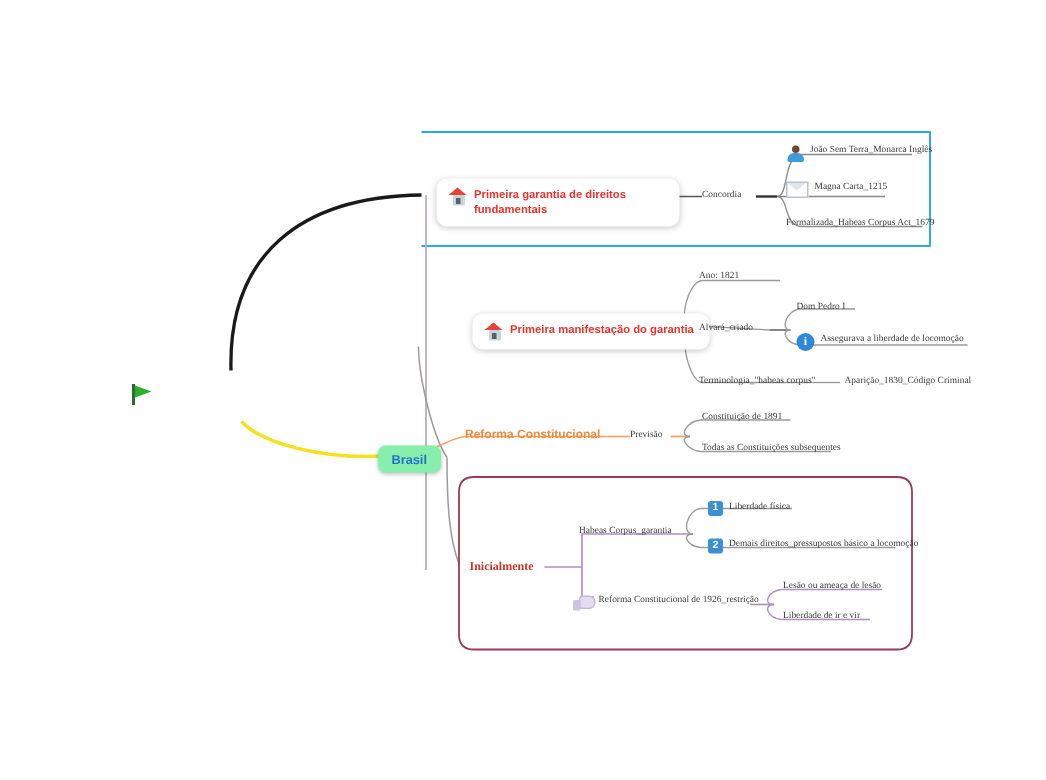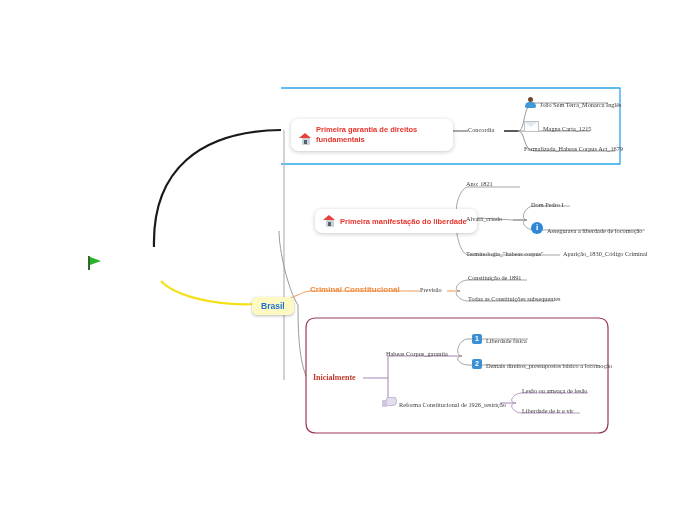--- a/index.html
+++ b/index.html
@@ -4,25 +4,25 @@
 <style>
   html,body{margin:0;padding:0;}
   body{
     width:697px;height:520px;background:#ffffff;
     font-family:"Liberation Sans", sans-serif;
     position:relative;overflow:hidden;
   }
   #canvas{position:absolute;left:0;top:0;width:697px;height:520px;}
   svg.links{position:absolute;left:0;top:0;width:697px;height:520px;pointer-events:none;}
 
-  .node{position:absolute;display:flex;align-items:flex-end;gap:4px;white-space:nowrap;}
+  .node{position:absolute;display:flex;align-items:flex-start;gap:4px;white-space:nowrap;}
 
   
   .root{
-    background:#fef9c3;border-radius:5px;
+    background:#86efac;border-radius:5px;
     box-shadow:0 1px 3px rgba(0,0,0,.28);
     padding:4px 9px;color:#1f6fd0;font-weight:bold;font-size:8.5px;
   }
   
   .card{
     background:#ffffff;border-radius:7px;
     box-shadow:0 1px 4px rgba(0,0,0,.22);
     padding:6px 10px 6px 8px;
   }
   .topic-red{color:#e8322a;font-weight:bold;font-size:7.5px;line-height:1.35;}
@@ -154,21 +154,21 @@
   <div class="node" style="left:524px;top:145px;">
     <span class="plain">Formalizada_Habeas Corpus Act_1679</span>
   </div>
 
   <div class="node card" style="left:315px;top:209px;">
     <span class="ico ico-home">
       <span class="roof"></span>
         <span class="body"></span>
         <span class="door"></span>
     </span>
-    <span class="topic-red">Primeira manifestação do liberdade</span>
+    <span class="topic-red">Primeira manifestação do garantia</span>
   </div>
 
   <div class="node" style="left:466px;top:180px;">
     <span class="plain">Ano: 1821</span>
   </div>
 
   <div class="node" style="left:466px;top:215px;">
     <span class="plain">Alvará_criado</span>
   </div>
 
@@ -183,21 +183,21 @@
   <div class="node" style="left:531px;top:222px;">
     <span class="ico ico-info">i</span>
     <span class="plain">Assegurava a liberdade de locomoção</span>
   </div>
 
   <div class="node" style="left:563px;top:250px;">
     <span class="plain">Aparição_1830_Código Criminal</span>
   </div>
 
   <div class="node" style="left:310px;top:285px;">
-    <span class="topic-orange">Criminal Constitucional</span>
+    <span class="topic-orange">Reforma Constitucional</span>
   </div>
 
   <div class="node" style="left:420px;top:286px;">
     <span class="plain">Previsão</span>
   </div>
 
   <div class="node" style="left:468px;top:274px;">
     <span class="plain">Constituição de 1891</span>
   </div>
 

